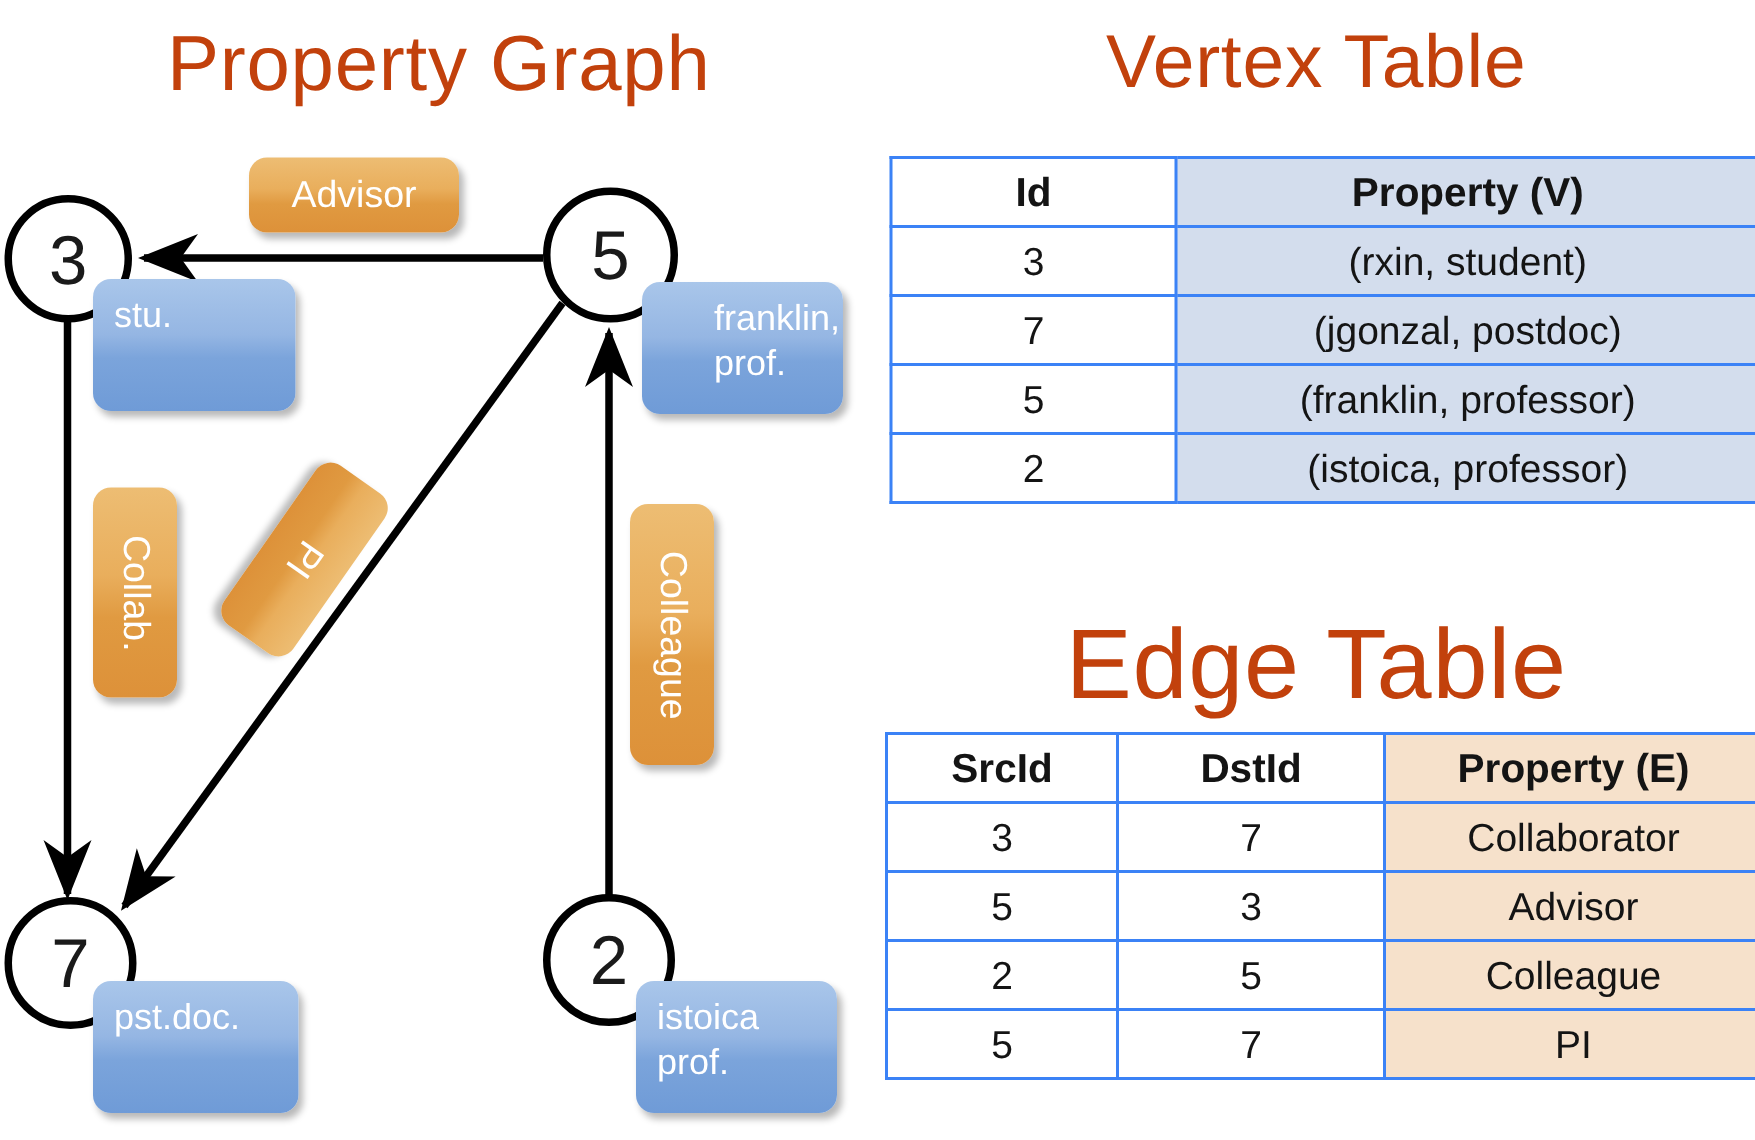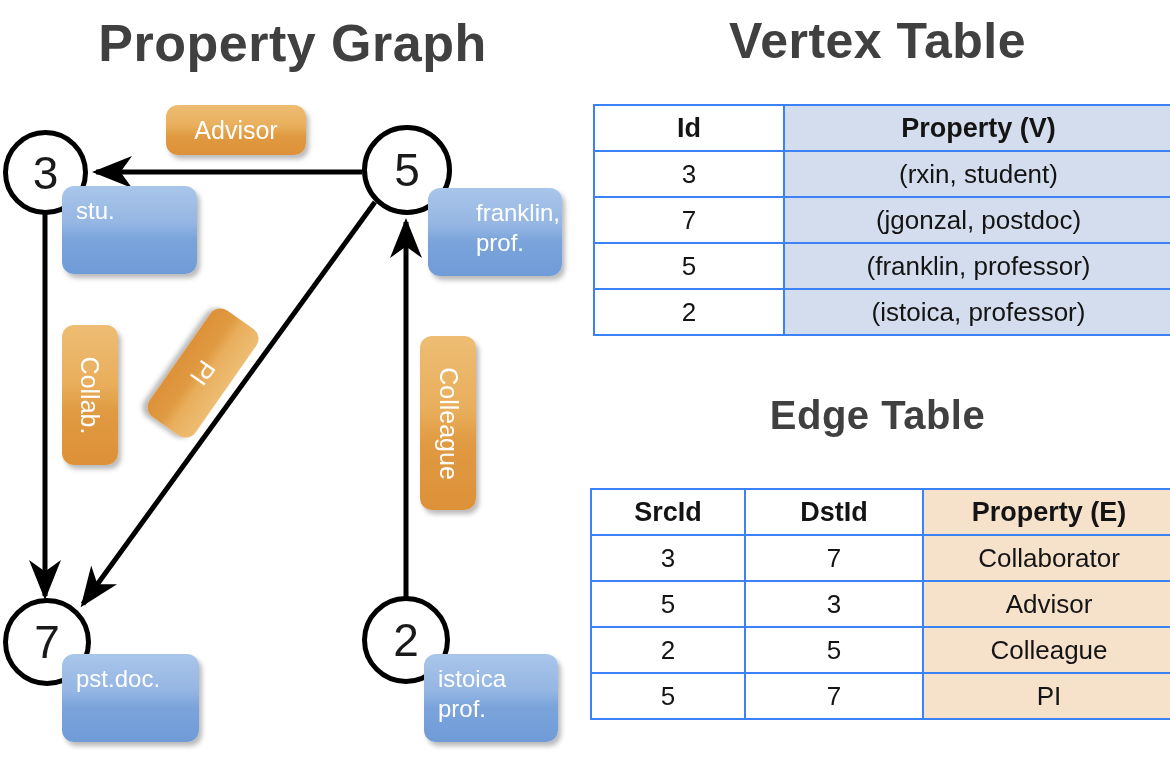--- a/index.html
+++ b/index.html
@@ -13,41 +13,41 @@
     position: relative;
     overflow: hidden;
     font-family: "Liberation Sans", sans-serif;
     color: #000000;
   }
 
   
   .title {
     position: absolute;
     font-family: "Liberation Sans", sans-serif;
-    font-weight: 700;
-    color: #404040;
+    font-weight: 400;
+    color: #c2410c;
     white-space: nowrap;
     letter-spacing: 0.5px;
   }
   #title-property-graph {
     left: 0; top: 12px; width: 585px;
     text-align: center;
     font-size: 52px;
     line-height: 62px;
   }
   #title-vertex-table {
     left: 585px; top: 10px; width: 585px;
     text-align: center;
     font-size: 50px;
     line-height: 62px;
   }
   #title-edge-table {
-    left: 585px; top: 384px; width: 585px;
-    text-align: center;
-    font-size: 40px;
+    left: 585px; top: 411px; width: 585px;
+    text-align: center;
+    font-size: 66px;
     line-height: 62px;
   }
 
   
   #graph-panel {
     position: absolute;
     left: 0; top: 0;
     width: 585px; height: 760px;
   }
   #graph-edges {

